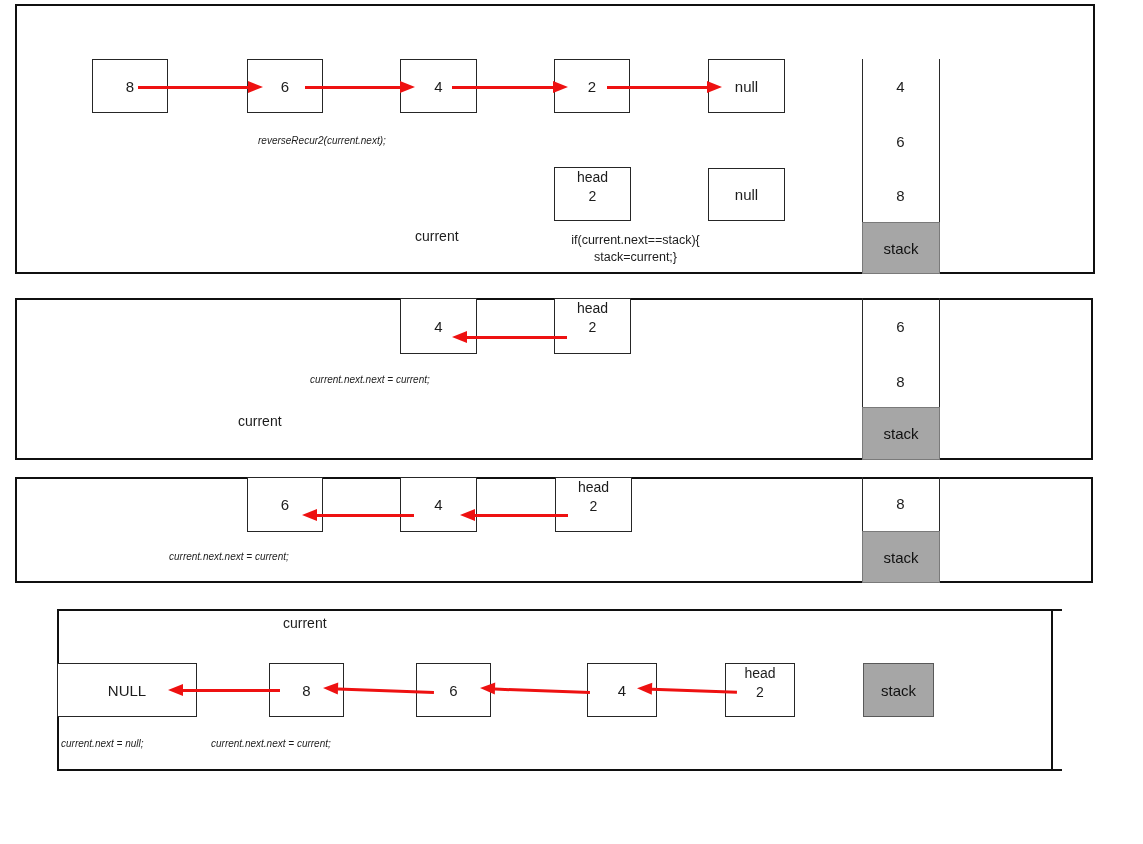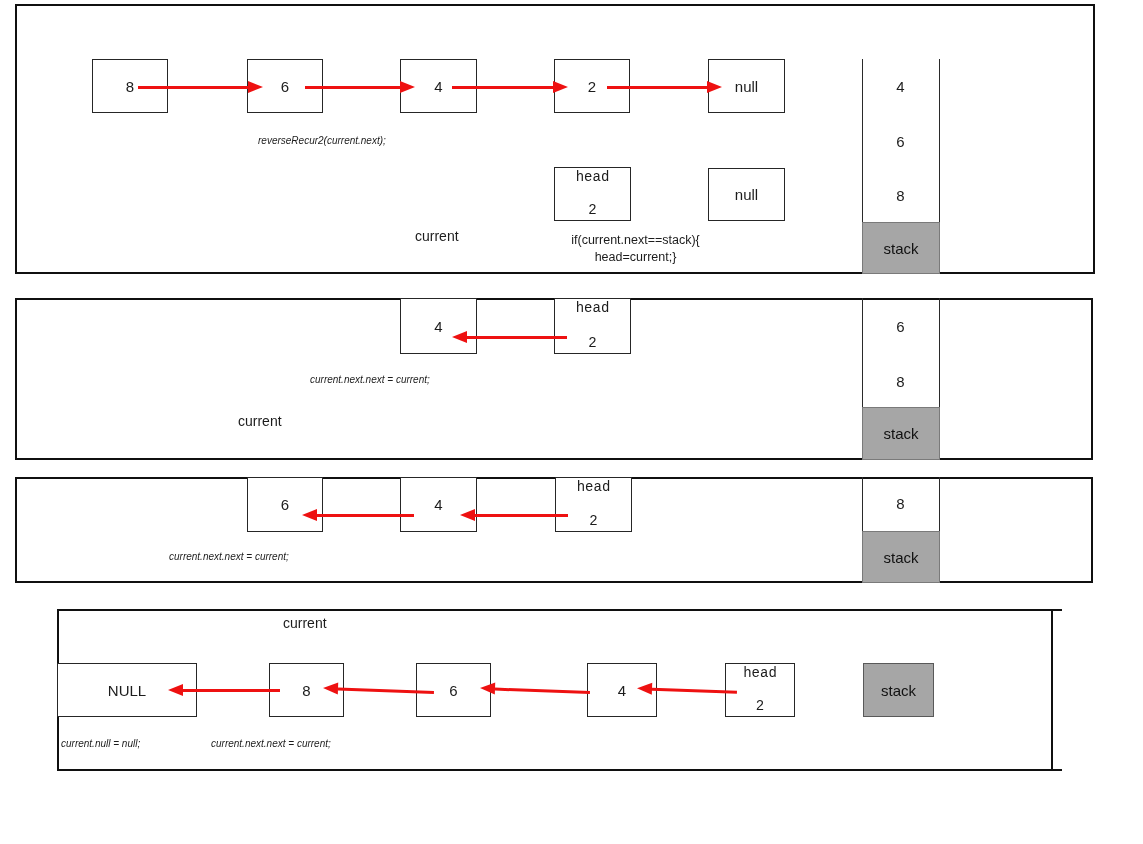--- a/index.html
+++ b/index.html
@@ -8,22 +8,22 @@
     font-family:"Liberation Sans", sans-serif;color:#1c1c1c;
   }
   .layer{position:absolute;left:0;top:0;width:0;height:0;}
   .panel{position:absolute;border:2px solid #101010;background:#ffffff;box-sizing:border-box;}
   .nbox{
     position:absolute;border:1px solid #262626;background:#ffffff;box-sizing:border-box;
     display:flex;align-items:center;justify-content:center;font-size:15px;
   }
   .headbox{
     position:absolute;border:1px solid #262626;background:#ffffff;box-sizing:border-box;
-    display:flex;flex-direction:column;align-items:center;justify-content:space-between;
-    font-size:14px;line-height:19px;font-family:Liberation Mono, monospace;
+    display:flex;flex-direction:column;align-items:center;justify-content:flex-start;
+    font-size:14px;line-height:19px;
   }
   .lbl{position:absolute;font-size:14px;white-space:nowrap;}
   .code{position:absolute;font-size:10px;white-space:nowrap;font-style:italic;}
   .ifcode{position:absolute;font-size:12.5px;line-height:17px;text-align:center;white-space:nowrap;}
   .arrow{position:absolute;height:14px;display:flex;align-items:center;}
   .arrow .shaft{flex:1 1 auto;height:3px;background:#ee1111;}
   .ahead{width:0;height:0;border-top:6px solid transparent;border-bottom:6px solid transparent;flex:0 0 auto;}
   .arrow.right .ahead{border-left:15px solid #ee1111;}
   .arrow.left  .ahead{border-right:15px solid #ee1111;}
   .stackline{position:absolute;width:1px;background:#2a2a2a;}
@@ -87,21 +87,21 @@
       <span>2</span>
     </div>
     <div class="nbox" style="left:708px;top:168px;width:77px;height:53px;">
       <span>null</span>
     </div>
 
     <div class="lbl" style="left:415px;top:228px;">current</div>
 
     <div class="ifcode" style="left:558px;top:232px;width:155px;">
       <div>if(current.next==stack){</div>
-      <div>head=current;}</div>
+      <div>stack=current;}</div>
     </div>
 
     <div class="stackline" style="left:862px;top:59px;height:215px;"></div>
     <div class="stackline" style="left:939px;top:59px;height:215px;"></div>
     <div class="stackval" style="left:862px;top:78px;">4</div>
     <div class="stackval" style="left:862px;top:133px;">6</div>
     <div class="stackval" style="left:862px;top:187px;">8</div>
     <div class="stackbox" style="left:862px;top:222px;width:78px;height:52px;">
       <span>stack</span>
     </div>
@@ -194,21 +194,21 @@
     </div>
     <div class="arrow left" style="left:480px;top:683px;width:110px;transform:rotate(2deg);">
       <span class="ahead"></span>
         <span class="shaft"></span>
     </div>
     <div class="arrow left" style="left:637px;top:683px;width:100px;transform:rotate(2deg);">
       <span class="ahead"></span>
         <span class="shaft"></span>
     </div>
 
-    <div class="code" style="left:61px;top:738px;">current.null = null;</div>
+    <div class="code" style="left:61px;top:738px;">current.next = null;</div>
     <div class="code" style="left:211px;top:738px;">current.next.next = current;</div>
 
     <div class="stackbox" style="left:863px;top:663px;width:71px;height:54px;border-color:#595959;">
       <span>stack</span>
     </div>
   </div>
 
 </div>
 
 </body></html>

